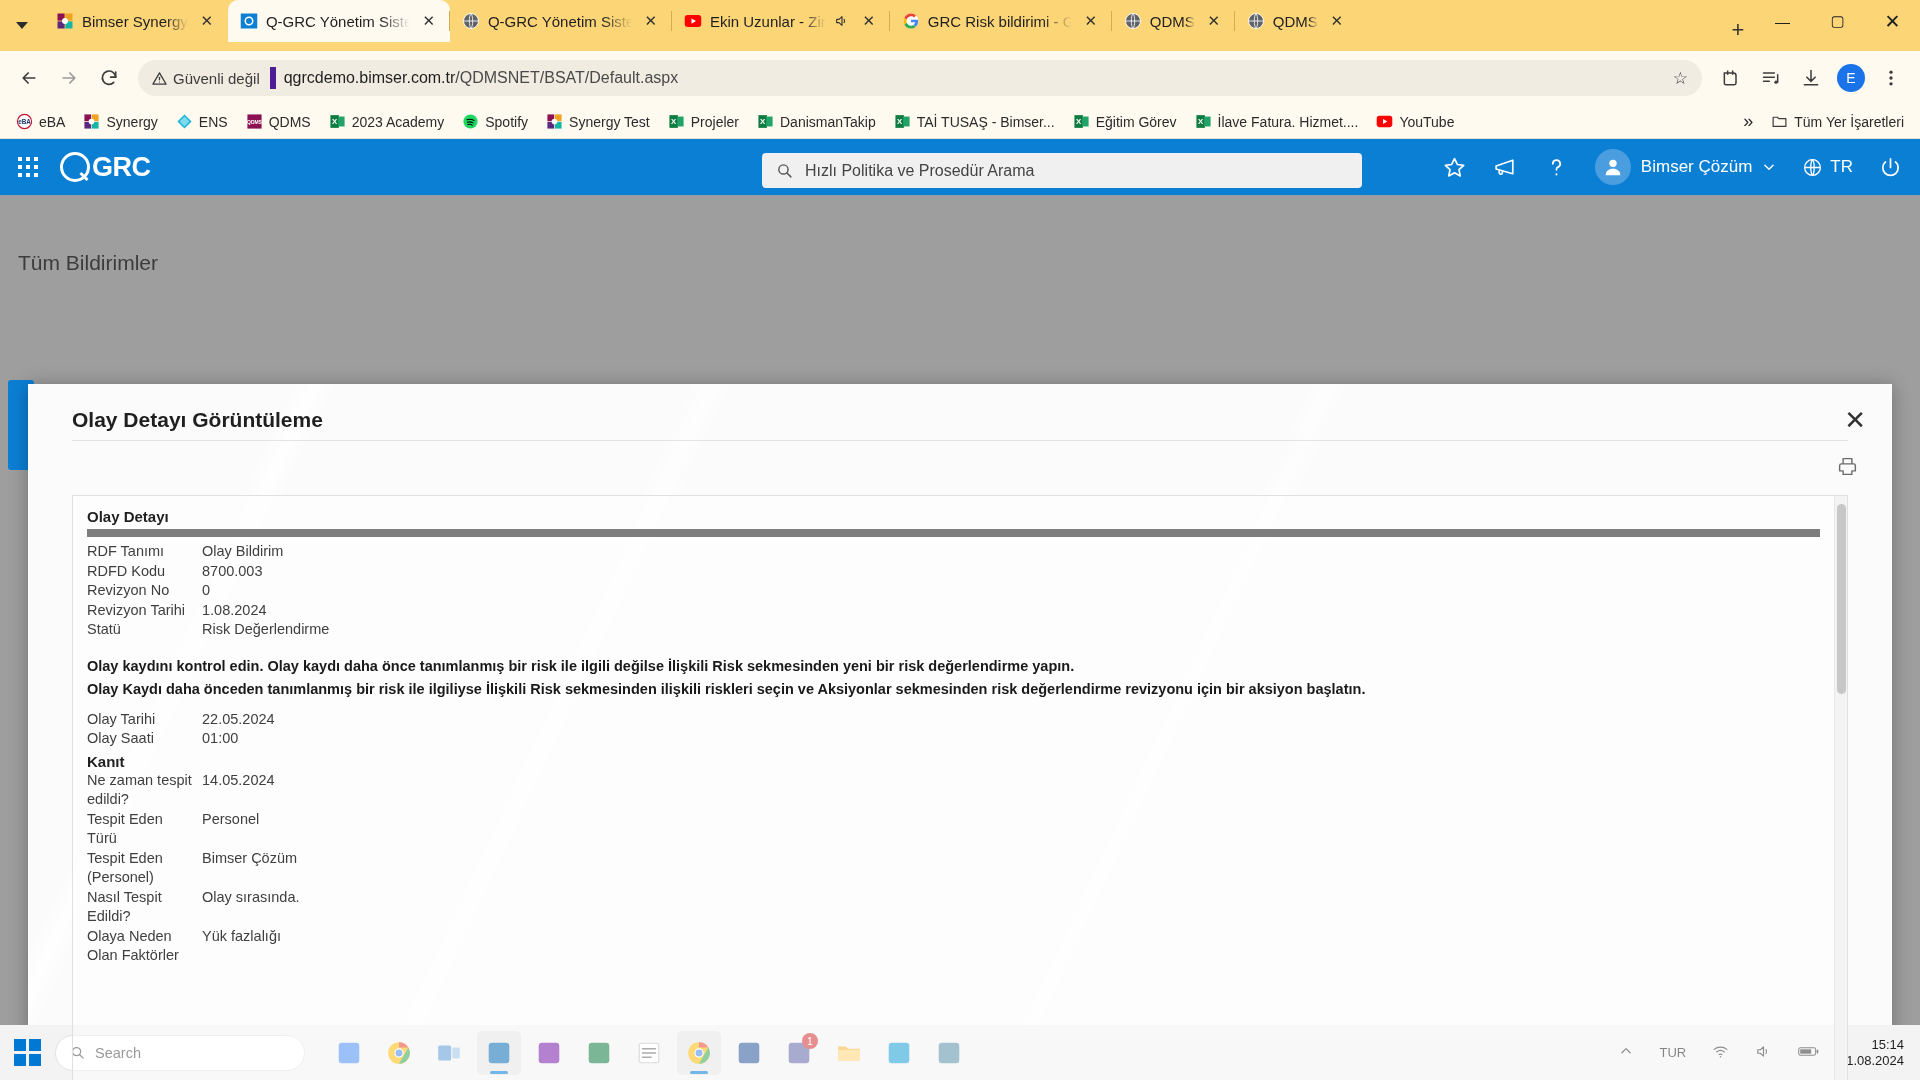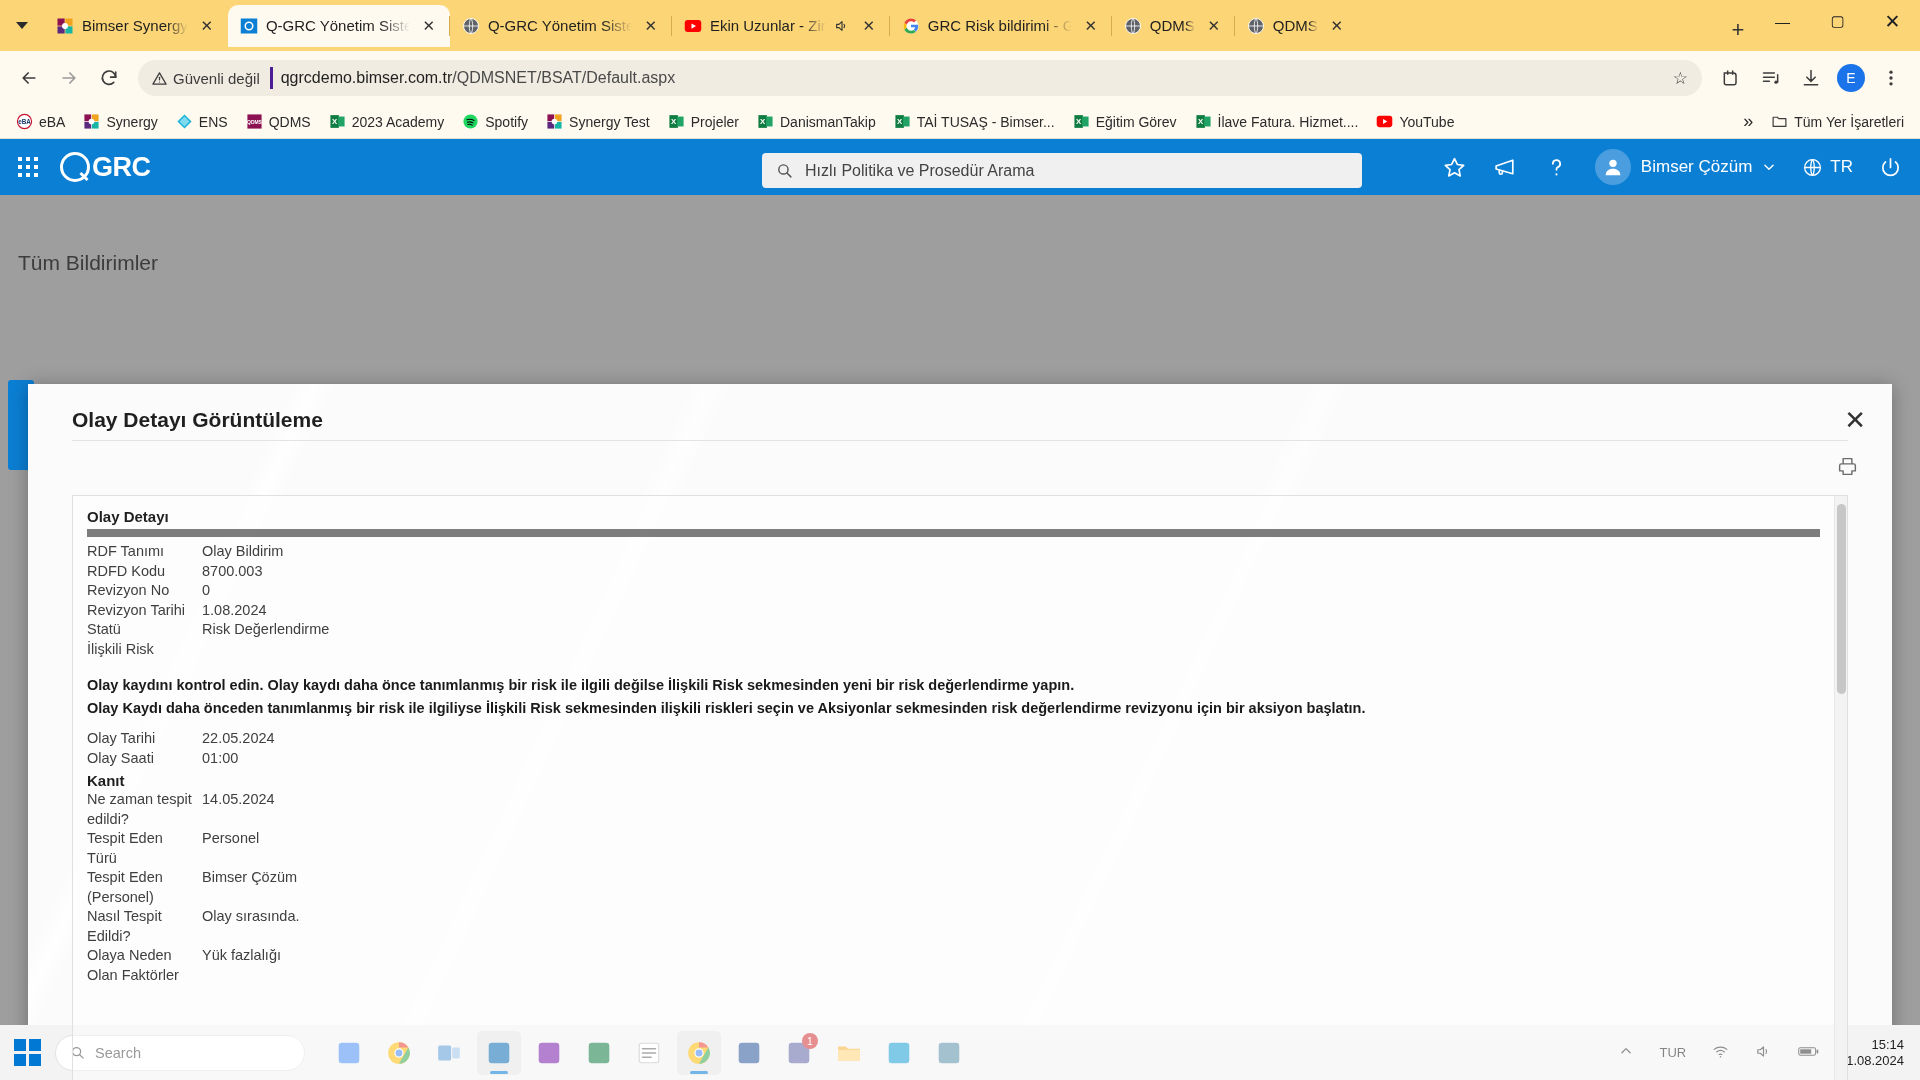--- a/index.html
+++ b/index.html
@@ -13,21 +13,21 @@
   
   .tabstrip {
     position: absolute; left: 0; top: 0; width: 1920px; height: 51px;
     background: #fcd577; display: flex; align-items: flex-end;
   }
   .tabstrip-left {
     width: 44px; height: 51px; display: flex; align-items: center; justify-content: center;
   }
   .chev { width: 0; height: 0; border-left: 6px solid transparent; border-right: 6px solid transparent;
           border-top: 7px solid #2b2b2b; }
-  .tabs { display: flex; align-items: center; height: 51px; flex: 1; overflow: hidden; }
+  .tabs { display: flex; align-items: flex-start; height: 51px; flex: 1; overflow: hidden; }
   .tab {
     height: 42px; display: flex; align-items: center; gap: 8px;
     padding: 0 10px 0 12px; min-width: 60px; max-width: 222px;
     position: relative; border-radius: 10px 10px 0 0;
     font-size: 15px; color: #1f1f1f; white-space: nowrap;
   }
   .tab.active { background: #fffaf0; box-shadow: 0 0 0 0 #fff; }
   .tab .tab-title {
     flex: 1; overflow: hidden; text-overflow: clip; font-size: 15px;
     -webkit-mask-image: linear-gradient(90deg,#000 80%,transparent);
@@ -49,21 +49,21 @@
     position: absolute; left: 0; top: 51px; width: 1920px; height: 54px;
     background: #fffaf0; display: flex; align-items: center; padding: 0 10px; gap: 2px;
   }
   .navbtn { width: 38px; height: 38px; display: flex; align-items: center; justify-content: center;
             color: #3c3c3c; border-radius: 50%; }
   .omnibox {
     flex: 1; height: 36px; background: #f1ece1; border-radius: 18px; margin: 0 8px;
     display: flex; align-items: center; padding: 0 14px; gap: 8px; position: relative;
   }
   .notsecure { display: flex; align-items: center; gap: 6px; font-size: 15px; color: #3c3c3c;
-               padding-right: 10px; border-right: 3px solid #4c1d95; height: 22px; }
+               padding-right: 10px; border-right: 6px solid #4c1d95; height: 22px; }
   .url { font-size: 16px; color: #4a4a4a; flex: 1; }
   .url .host { color: #1f1f1f; }
   .star { position: absolute; right: 14px; font-size: 17px; color: #3c3c3c; }
   .tbicon { width: 38px; height: 38px; display: flex; align-items: center; justify-content: center;
             color: #3c3c3c; }
   .avatar-circ { width: 28px; height: 28px; border-radius: 50%; background: #1a73e8; color: #fff;
                  font-size: 14px; display: flex; align-items: center; justify-content: center; }
 
   
   .bookmarks {
@@ -556,24 +556,20 @@
                 <span class="val">0</span>
               </div>
               <div class="row">
                 <span class="lbl">Revizyon Tarihi</span>
                 <span class="val">1.08.2024</span>
               </div>
               <div class="row">
                 <span class="lbl">Statü</span>
                 <span class="val">Risk Değerlendirme</span>
               </div>
-              <div class="row">
-                <span class="lbl">İlişkili Risk</span>
-                <span class="val"></span>
-              </div>
             </div>
 
           <div class="notes-wrap" id="notes">
               <div class="note">Olay kaydını kontrol edin. Olay kaydı daha önce tanımlanmış bir risk ile ilgili değilse İlişkili Risk sekmesinden yeni bir risk değerlendirme yapın.</div>
               <div class="note">Olay Kaydı daha önceden tanımlanmış bir risk ile ilgiliyse İlişkili Risk sekmesinden ilişkili riskleri seçin ve Aksiyonlar sekmesinden risk değerlendirme revizyonu için bir aksiyon başlatın.</div>
             </div>
 
           <div id="fields-mid">
               <div class="row">
                 <span class="lbl">Olay Tarihi</span>

